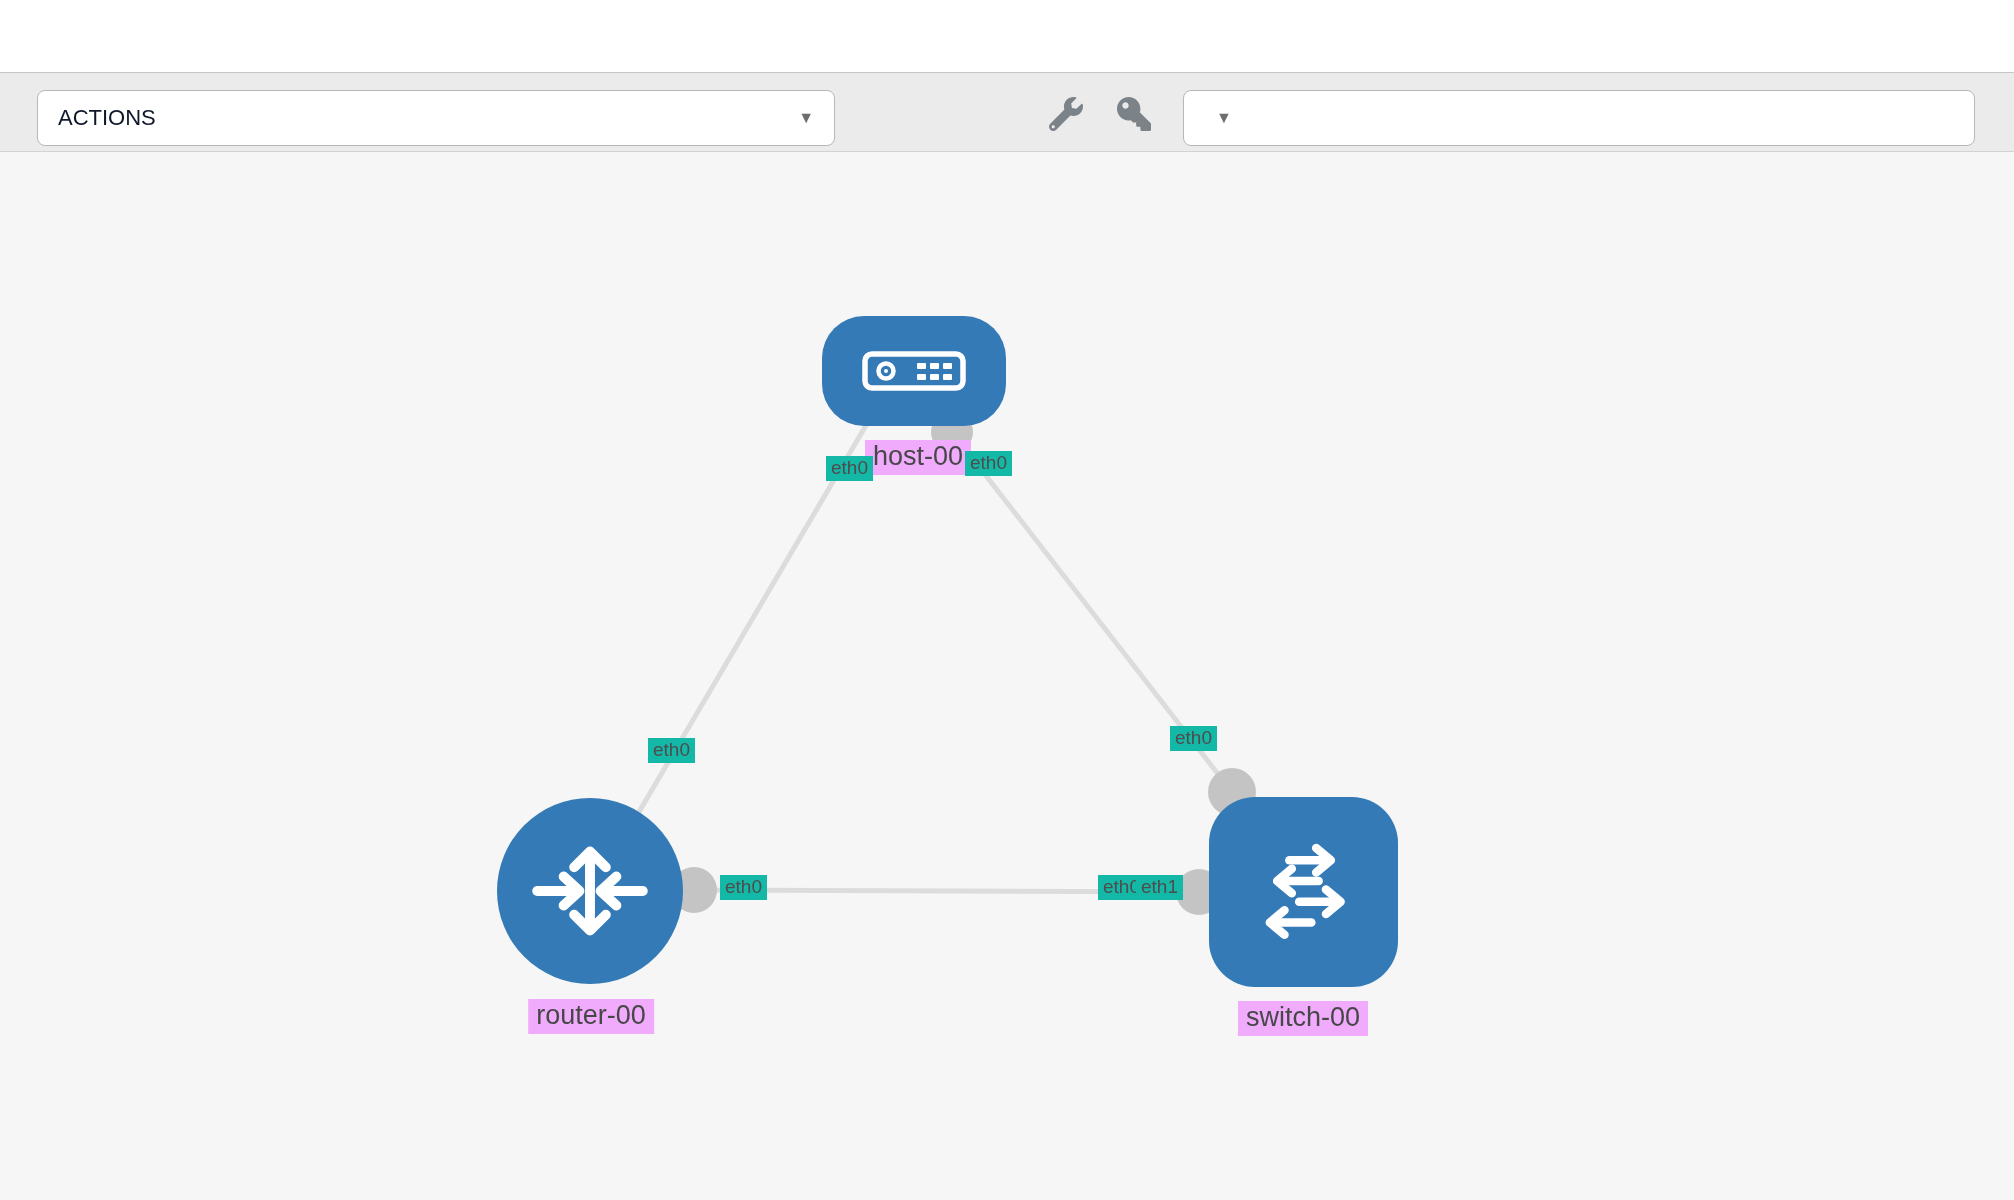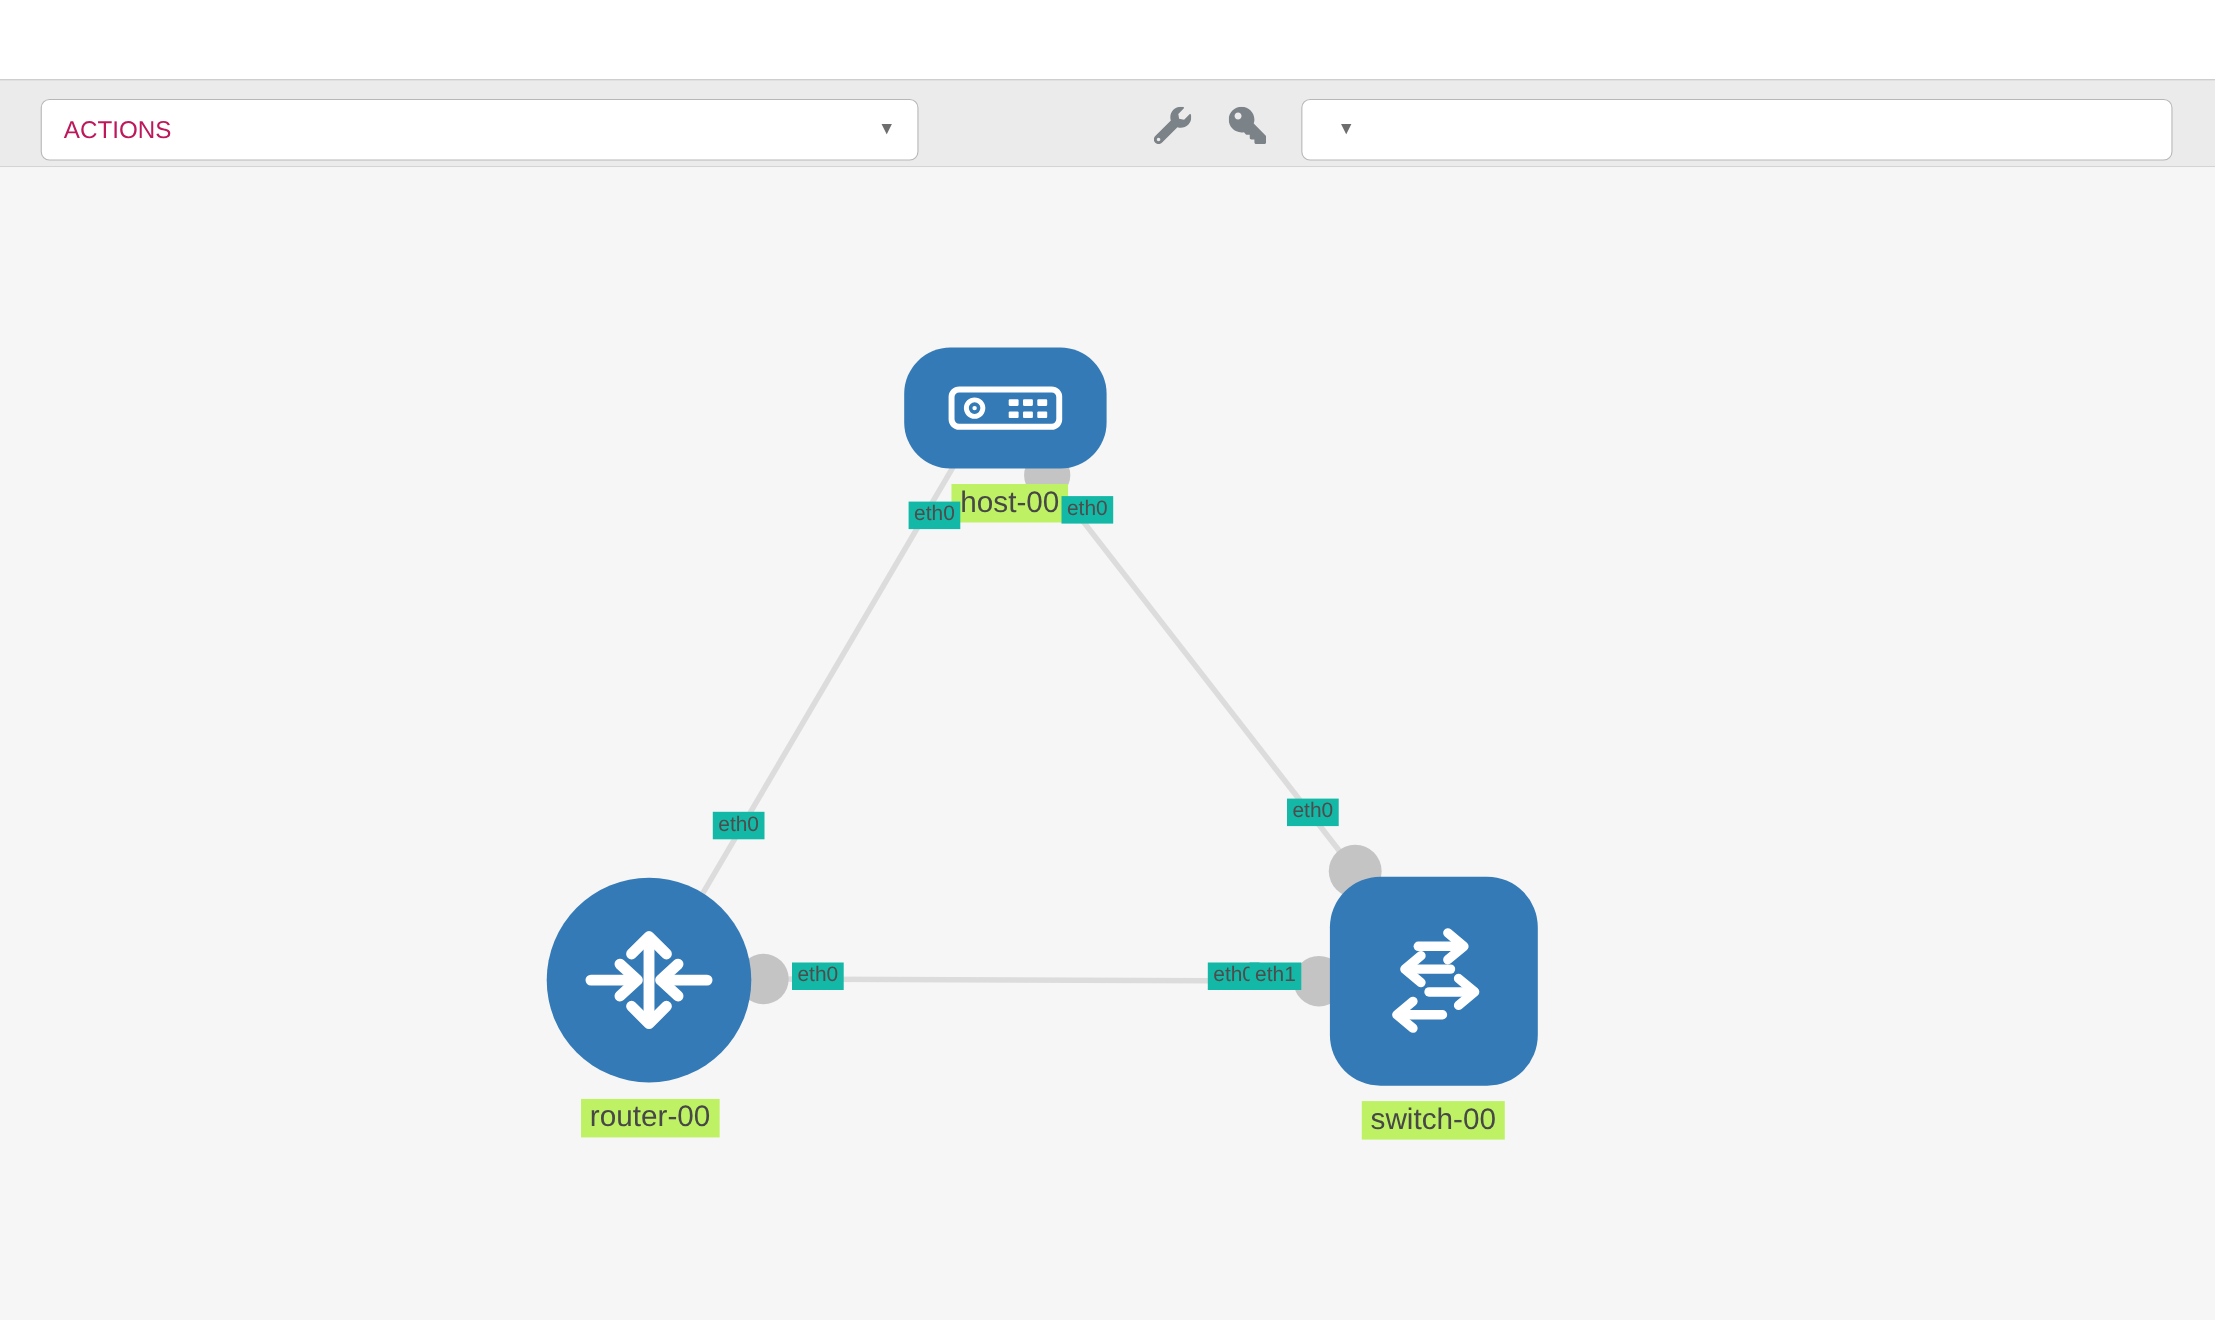--- a/index.html
+++ b/index.html
@@ -16,42 +16,42 @@
                justify-content:center; cursor:pointer; }
 
   
   .toolbar { position:absolute; left:0; top:72px; width:2014px; height:80px;
              background:#ebebeb; border-top:1px solid #c6c6c6; border-bottom:1px solid #d2d2d2; }
   .combo { position:absolute; top:17px; height:56px; background:#fff;
            border:1.5px solid #b7b7b7; border-radius:8px; display:flex;
            align-items:center; padding:0 20px; }
   .combo-actions { left:37px;  width:798px; }
   .combo-search  { left:1183px; width:792px; }
-  .combo-text { font-size:22px; color:#be185d; flex:1 1 auto; background:transparent;
+  .combo-text { font-size:22px; color:#0f172a; flex:1 1 auto; background:transparent;
                 border:none; outline:none; font-family:"Liberation Sans", sans-serif; }
   .combo input::placeholder { color:#9a9a9a; opacity:1; }
   .caret { font-size:16px; color:#6e6e6e; margin-left:12px; }
   .tool-icon { position:absolute; top:24px; width:34px; height:34px; cursor:pointer; }
   .tool-icon svg { width:100%; height:100%; fill:#7b8288; }
   .icon-wrench { left:1049px; }
   .icon-key    { left:1117px; }
 
   
   .canvas { position:absolute; left:0; top:152px; width:2014px; height:1048px;
             background:#f6f6f6; overflow:hidden; }
   .links-svg { position:absolute; left:0; top:0; z-index:1; }
 
   .node { position:absolute; z-index:4; background:#337ab7; display:flex;
           align-items:center; justify-content:center; cursor:pointer; }
   .node-host   { left:822px;  top:164px; width:184px; height:110px; border-radius:42px; }
   .node-router { left:497px;  top:646px; width:186px; height:186px; border-radius:50%; }
   .node-switch { left:1209px; top:645px; width:189px; height:190px; border-radius:46px; }
 
   .node-label { position:absolute; z-index:5; transform:translateX(-50%);
-                background:#bef264; color:#474747; font-size:27px; padding:1px 8px 3px;
+                background:#f0abfc; color:#474747; font-size:27px; padding:1px 8px 3px;
                 white-space:nowrap; }
   .lbl-host   { left:918px;  top:288px; }
   .lbl-router { left:591px;  top:847px; }
   .lbl-switch { left:1303px; top:849px; }
 
   .if-label { position:absolute; z-index:5; background:#14b8a6; color:#4d4d4d;
               font-size:19px; padding:1px 5px 2px; white-space:nowrap; }
 </style>
 </head>
 <body>

